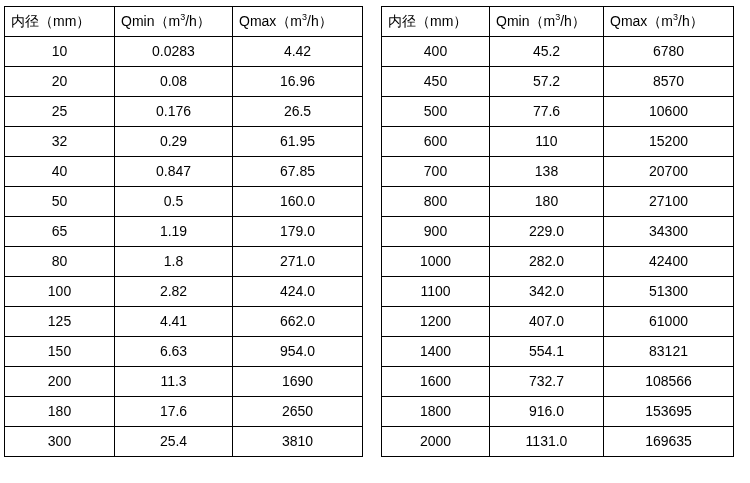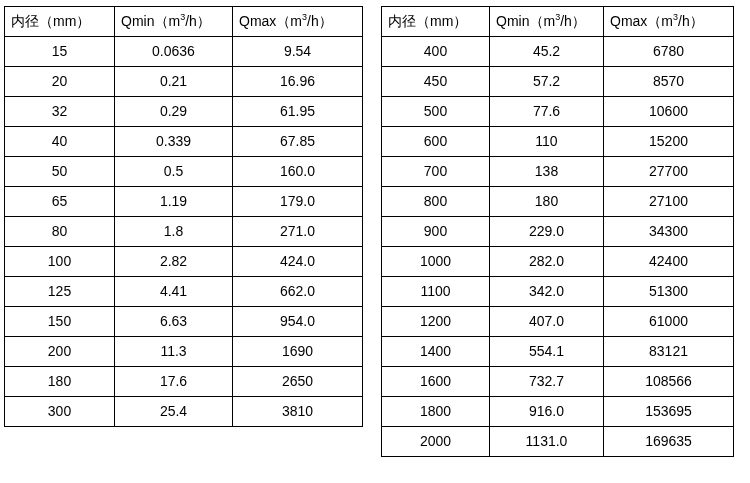--- a/index.html
+++ b/index.html
@@ -73,37 +73,42 @@
       </colgroup>
     <thead>
       <tr>
         <td>内径（mm）</td>
         <td>Qmin（m<sup>3</sup>/h）</td>
         <td>Qmax（m<sup>3</sup>/h）</td>
       </tr>
     </thead>
     <tbody>
         <tr>
-          <td>15</td>
-          <td>0.0636</td>
-          <td>9.54</td>
+          <td>10</td>
+          <td>0.0283</td>
+          <td>4.42</td>
         </tr>
         <tr>
           <td>20</td>
-          <td>0.21</td>
+          <td>0.08</td>
           <td>16.96</td>
+        </tr>
+        <tr>
+          <td>25</td>
+          <td>0.176</td>
+          <td>26.5</td>
         </tr>
         <tr>
           <td>32</td>
           <td>0.29</td>
           <td>61.95</td>
         </tr>
         <tr>
           <td>40</td>
-          <td>0.339</td>
+          <td>0.847</td>
           <td>67.85</td>
         </tr>
         <tr>
           <td>50</td>
           <td>0.5</td>
           <td>160.0</td>
         </tr>
         <tr>
           <td>65</td>
           <td>1.19</td>
@@ -177,21 +182,21 @@
           <td>10600</td>
         </tr>
         <tr>
           <td>600</td>
           <td>110</td>
           <td>15200</td>
         </tr>
         <tr>
           <td>700</td>
           <td>138</td>
-          <td>27700</td>
+          <td>20700</td>
         </tr>
         <tr>
           <td>800</td>
           <td>180</td>
           <td>27100</td>
         </tr>
         <tr>
           <td>900</td>
           <td>229.0</td>
           <td>34300</td>

